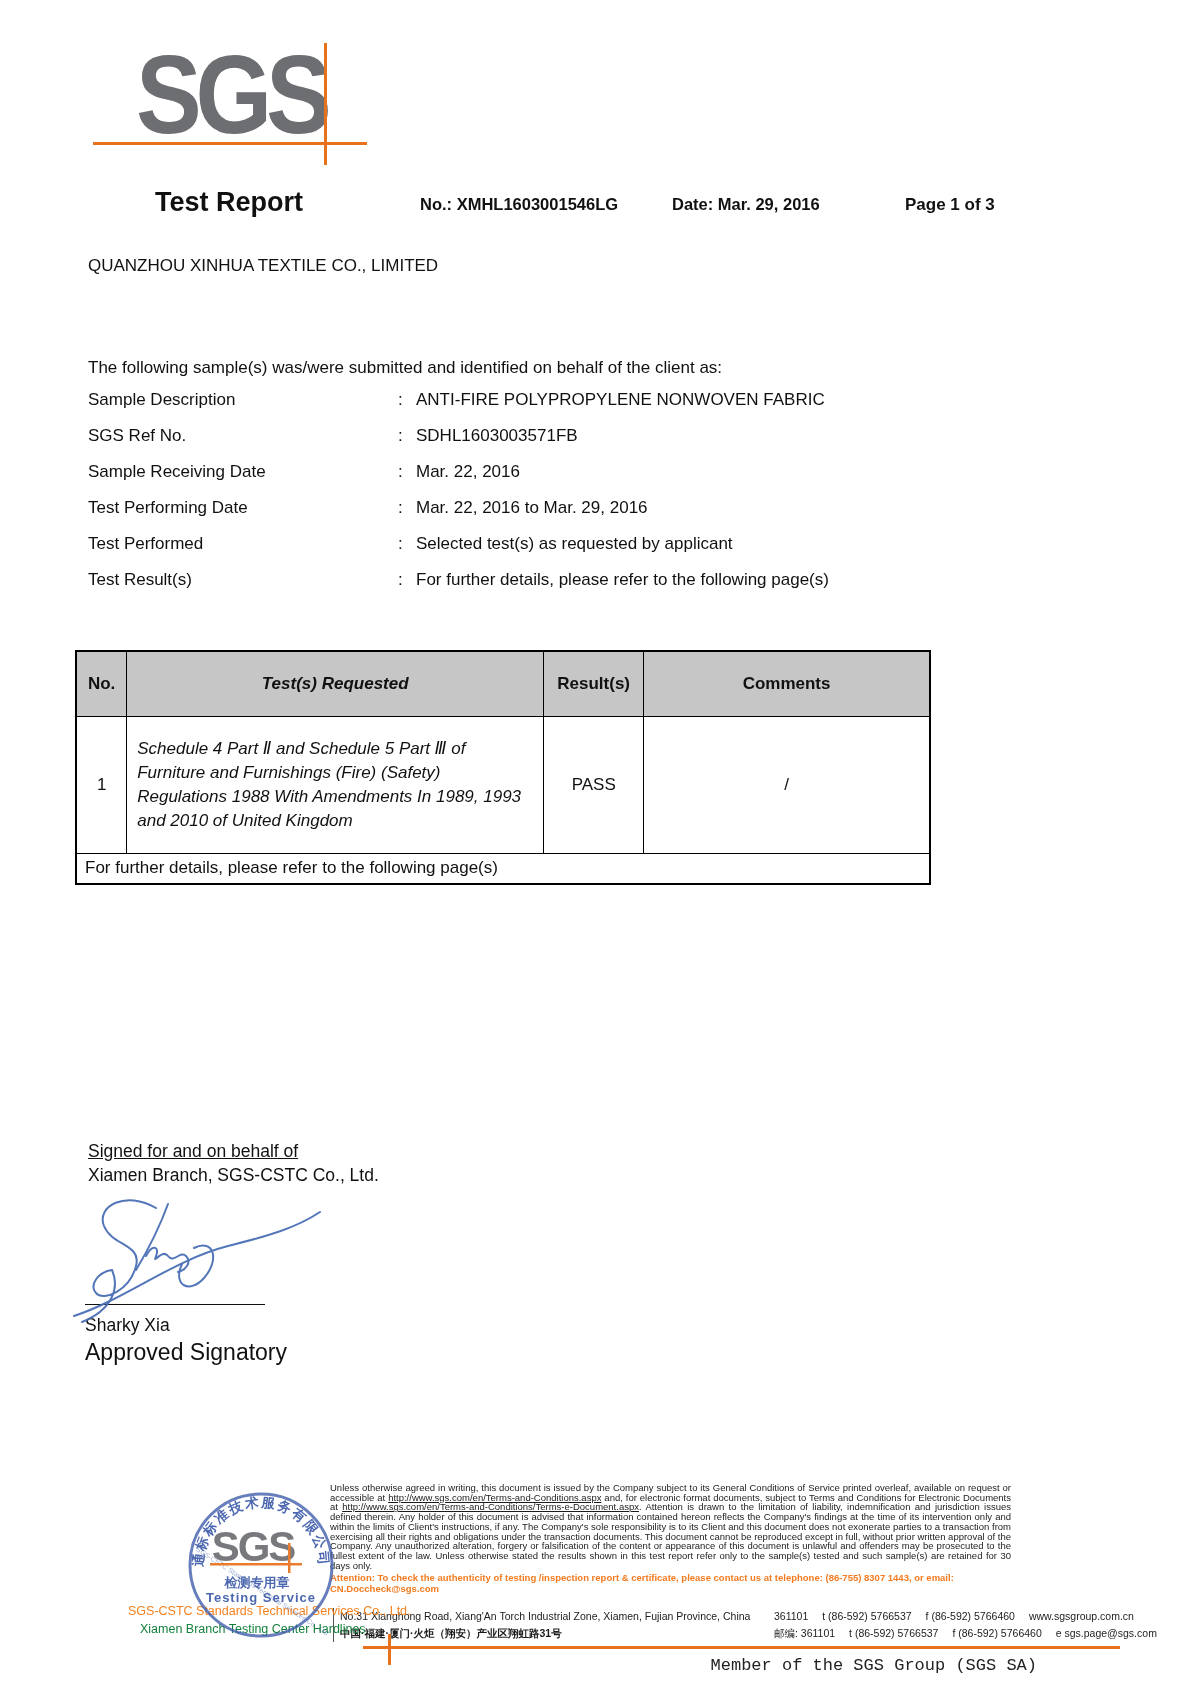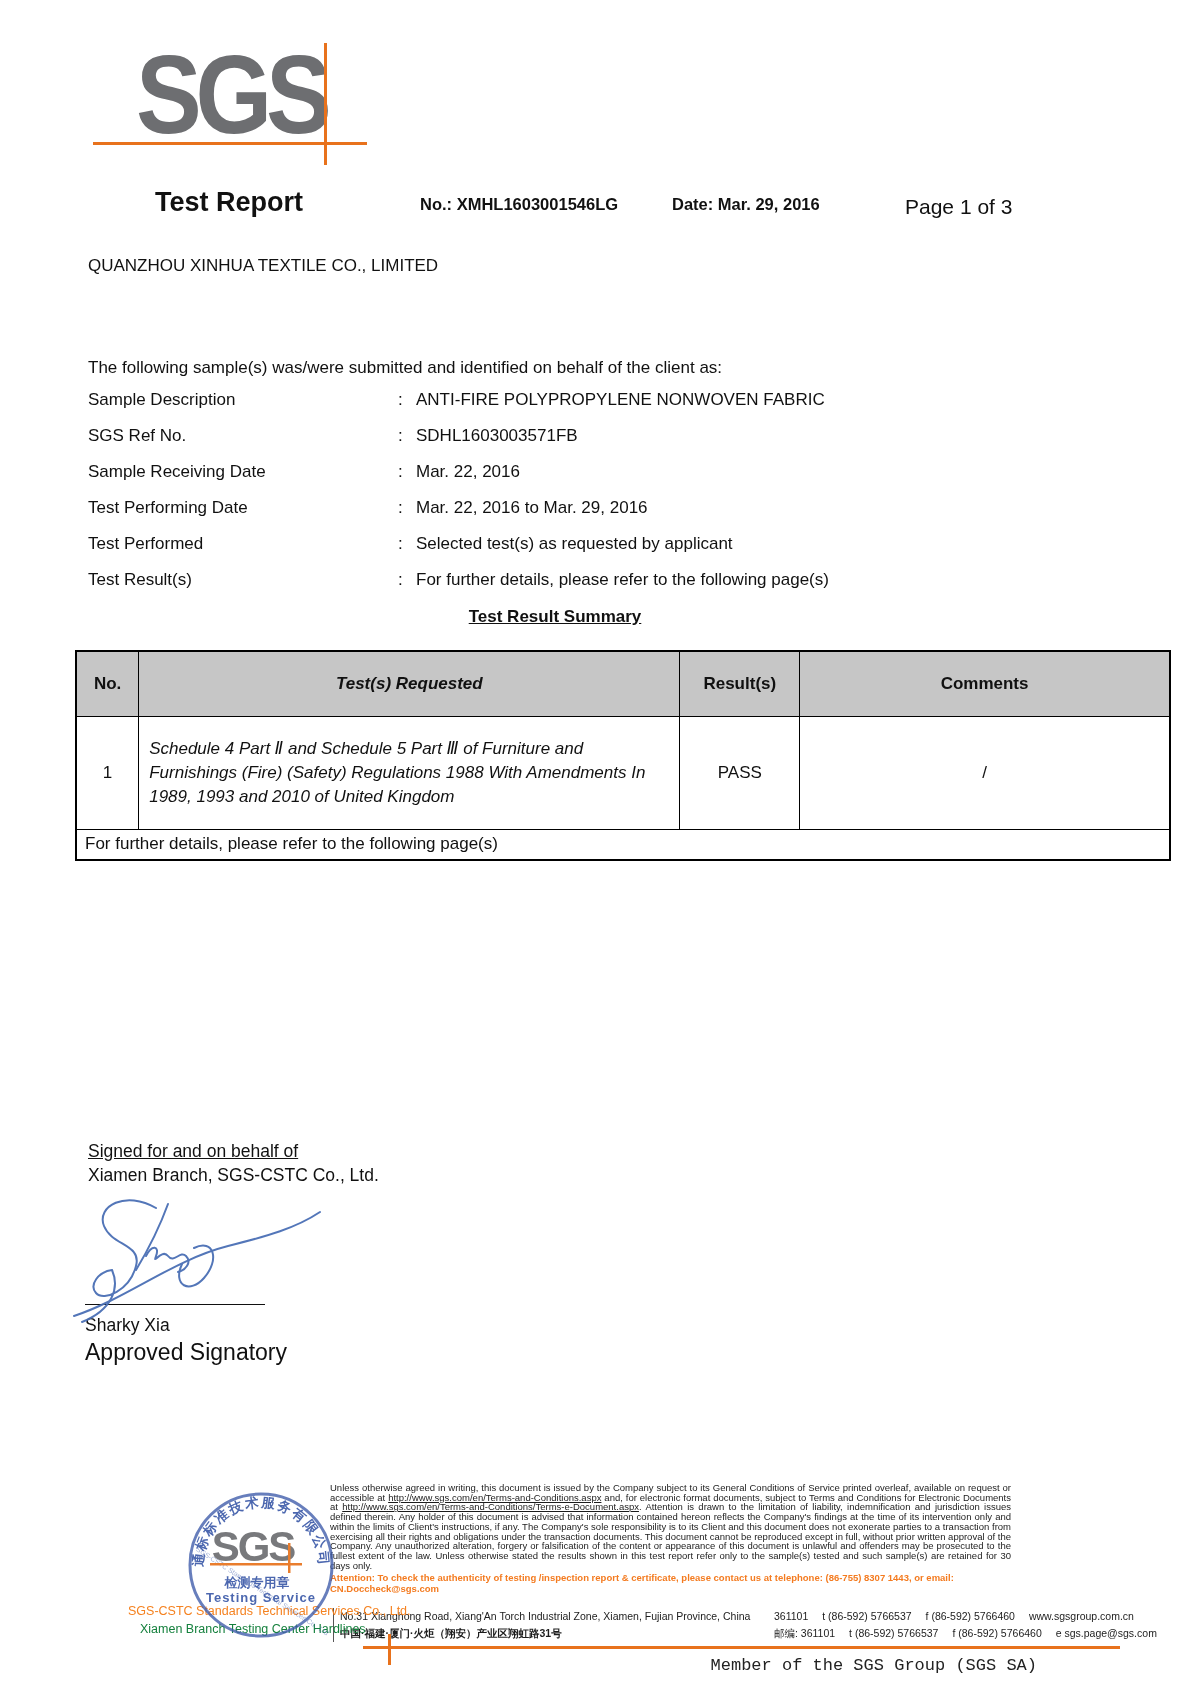--- a/index.html
+++ b/index.html
@@ -9,38 +9,38 @@
   
   .logo-text { position:absolute; left:136px; top:30px; font-size:112px; font-weight:bold;
                color:#6d6e71; letter-spacing:-7px; transform:scaleX(0.88); transform-origin:left; }
   .logo-hline { position:absolute; left:93px; top:142px; width:274px; height:3px; background:#e8721c; }
   .logo-vline { position:absolute; left:324px; top:43px; width:3px; height:122px; background:#e8721c; }
 
   
   .doc-title  { position:absolute; left:155px; top:187px; font-size:27px; font-weight:bold; }
   .report-no  { position:absolute; left:420px; top:195px; font-size:16.5px; font-weight:bold; }
   .report-date{ position:absolute; left:672px; top:195px; font-size:16.5px; font-weight:bold; }
-  .report-page{ position:absolute; left:905px; top:195px; font-size:21px; font-weight:normal; }
+  .report-page{ position:absolute; left:905px; top:195px; font-size:17px; font-weight:bold; }
 
   
   .client-name    { position:absolute; left:88px; top:256px; font-size:17px; }
   .client-address { position:absolute; left:88px; top:288px; font-size:17px; }
   .intro          { position:absolute; left:88px; top:358px; font-size:17px; }
 
   
   .details { position:absolute; left:88px; top:390px; width:1010px; }
   .drow { display:flex; height:36px; align-items:flex-start; font-size:17px; }
   .dl { width:310px; }
   .dc { width:18px; }
   .dv { flex:1; }
 
   
   .summary-title { position:absolute; left:75px; top:607px; width:960px; text-align:center;
                    font-size:17px; font-weight:bold; text-decoration:underline; }
-  .summary-table { position:absolute; left:75px; top:650px; width:1096px;
+  .summary-table { position:absolute; left:75px; top:650px; width:856px;
                    border-collapse:collapse; font-size:17px; }
   .summary-table th, .summary-table td { border:1.6px solid #000; }
   .summary-table { border:2px solid #000; }
   .summary-table th { height:28px; background:#c6c6c6; font-weight:bold; text-align:center; }
   .c-no { width:55px; text-align:center; }
   .c-test { width:475px; text-align:left; padding:20px 10px; line-height:24px;font-style:italic; }
   .c-result { width:105px; text-align:center; }
   .c-comments { width:325px; text-align:center; }
   .trow td { height:100px; vertical-align:middle; }
   .tfoot { height:30px; padding:0 8px; text-align:left; vertical-align:middle; }
@@ -119,21 +119,20 @@
       <span class="dc">:</span>
       <span class="dv">Selected test(s) as requested by applicant</span>
     </div>
     <div class="drow">
       <span class="dl">Test Result(s)</span>
       <span class="dc">:</span>
       <span class="dv">For further details, please refer to the following page(s)</span>
     </div>
   </div>
 
-  <div class="summary-title">Test Result Summary</div>
   <table class="summary-table">
     <tbody>
         <tr>
       <th class="c-no">No.</th>
       <th class="c-test">Test(s) Requested</th>
       <th class="c-result">Result(s)</th>
       <th class="c-comments">Comments</th>
     </tr>
     <tr class="trow">
       <td class="c-no">1</td>

